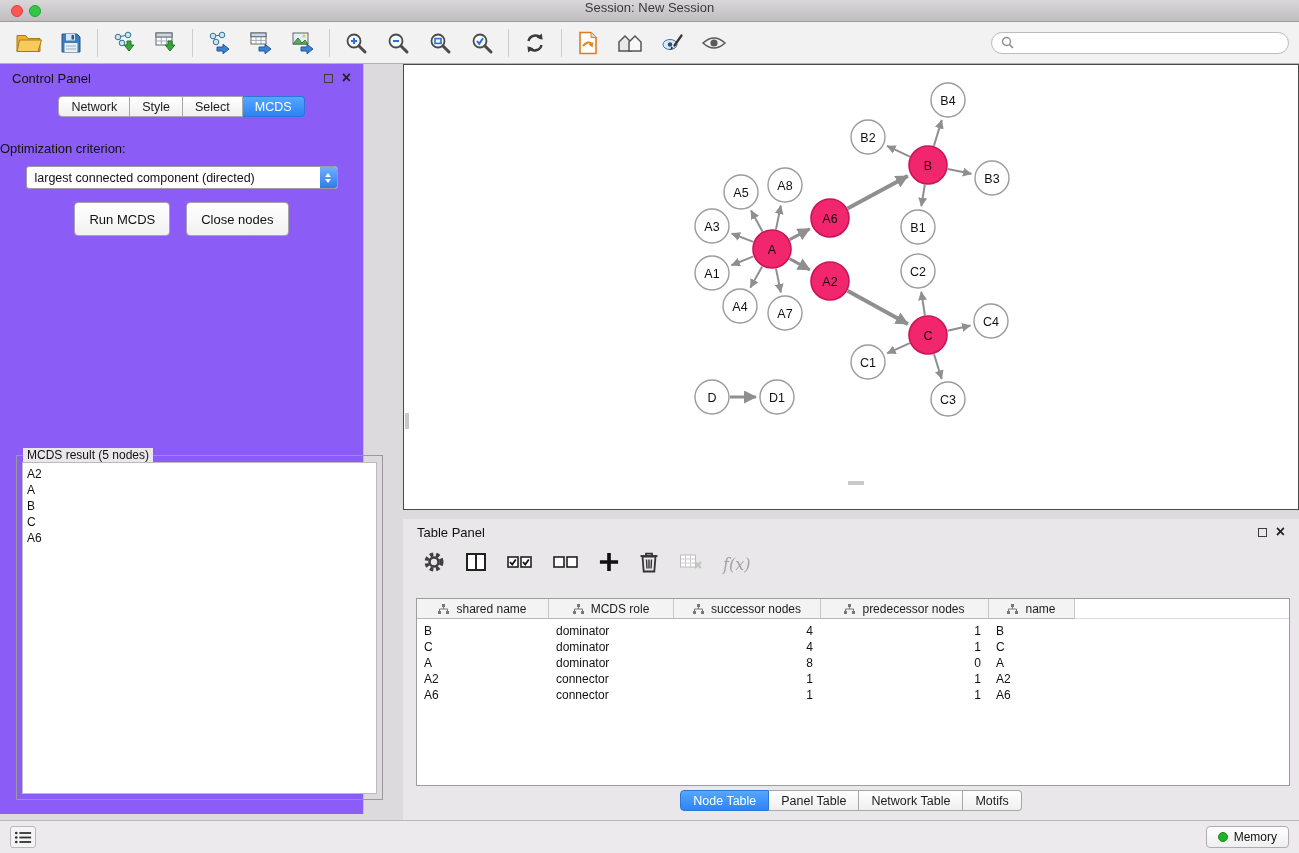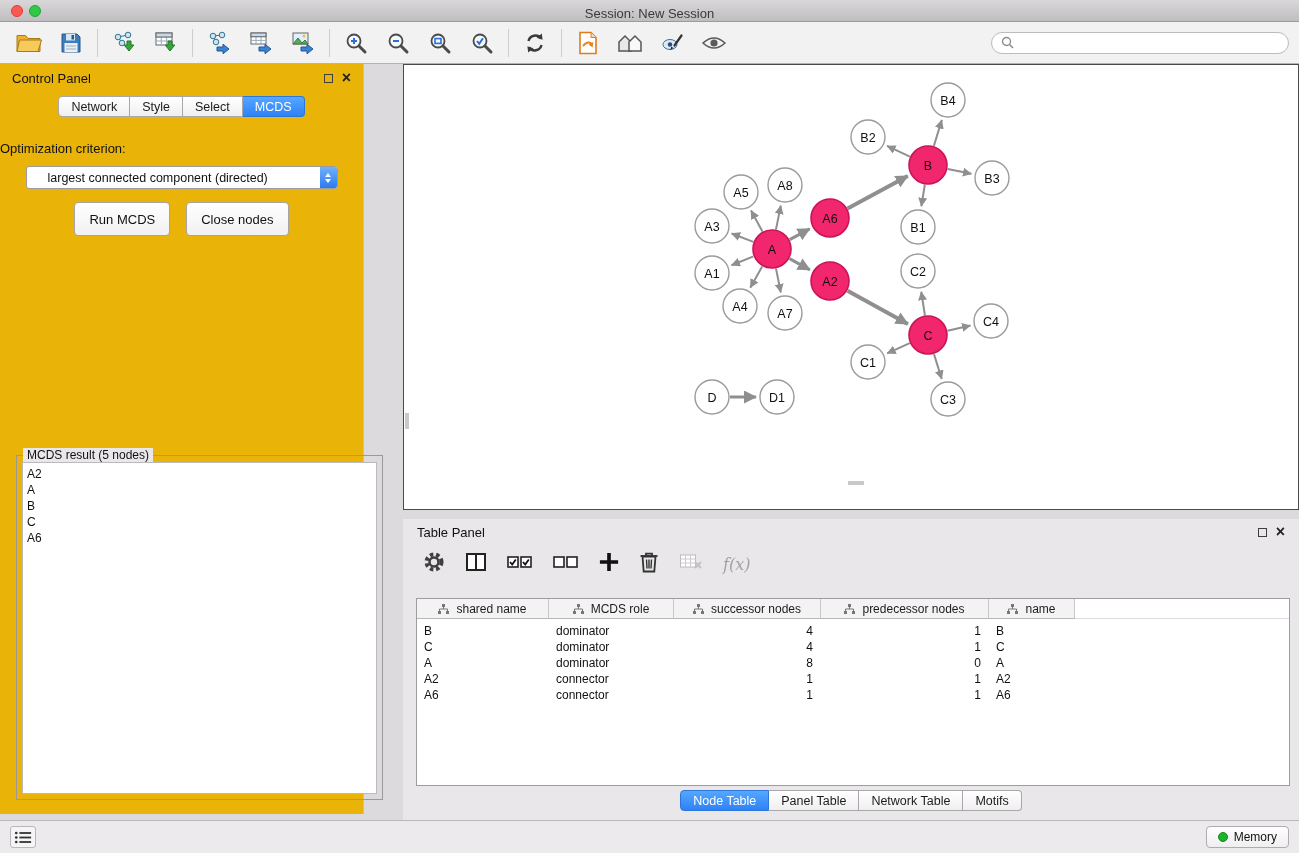--- a/index.html
+++ b/index.html
@@ -2,55 +2,55 @@
 <html><head>
 <meta charset="utf-8">
 <style>
   *{box-sizing:border-box;margin:0;padding:0}
   html,body{width:1299px;height:853px;overflow:hidden;background:#dcdadc;
     font-family:"Liberation Sans","DejaVu Sans",sans-serif;color:#111}
 
   
   .titlebar{position:absolute;left:0;top:0;right:0;height:22px;
     background:linear-gradient(#d9d7d9,#bfbdbf);border-bottom:1px solid #9d9b9d;
-    display:flex;align-items:flex-end;justify-content:center}
+    display:flex;align-items:flex-start;justify-content:center}
   .titlebar .title{font-size:13px;color:#3a3a3a}
   .tl{position:absolute;top:5px;width:12px;height:12px;border-radius:50%}
   .tl.red{background:#fc5753;border:1px solid #df3e38}
   .tl.yellow{background:#fdbc40;border:1px solid #de9b28}
   .tl.green{background:#33c748;border:1px solid #1da72f}
 
   
   .toolbar{position:absolute;top:22px;left:0;right:0;height:42px;background:#f3f2f3;
     border-bottom:1px solid #b5b3b5;display:flex;align-items:center;padding:0 10px 0 8px}
   .tbtn{width:42px;height:34px;display:flex;align-items:center;justify-content:center;border-radius:4px}
   .tsep{width:1px;height:28px;background:#cdcbcd;margin:0 5px}
   .search{margin-left:auto;width:298px;height:22px;border:1px solid #bdbbbd;border-radius:12px;
     background:#fff;display:flex;align-items:center;padding:0 9px;gap:5px}
   .search input{border:0;outline:0;flex:1;font-size:12px;background:transparent;
     font-family:"Liberation Sans",sans-serif}
 
   
-  .cpanel{position:absolute;left:0;top:64px;width:364px;bottom:39px;background:#eab308;
+  .cpanel{position:absolute;left:0;top:64px;width:364px;bottom:39px;background:#8b5cf6;
     border-right:1px solid #c3c1c3}
   .phead{height:28px;display:flex;align-items:center;padding:0 12px;font-size:13px}
   .winbtns{margin-left:auto;display:flex;gap:9px;align-items:center}
   .sqbtn{width:9px;height:9px;border:1.5px solid #3e3e3e}
   .xbtn{font-size:16px;font-weight:bold;color:#222;line-height:12px}
   .seg{display:flex;justify-content:center}
   .seg .ctab{font-size:12.5px;height:21px;display:flex;align-items:center;padding:0 12px;
     background:linear-gradient(#ffffff,#f0eff0);border:1px solid #a9a7a9;border-left-width:0;color:#1c1c1c}
   .seg .ctab:first-child{border-left-width:1px;border-radius:4px 0 0 4px}
   .seg .ctab:last-child{border-radius:0 4px 4px 0}
   .seg .ctab.active{background:linear-gradient(#55a7ff,#2e82f6);border-color:#2d76d9;color:#fff}
   .ctabs{margin-top:4px}
   .optlabel{text-align:left;font-size:13px;margin-top:24px}
   .dropdown{width:312px;height:23px;margin:10px auto 0;background:#fff;border:1px solid #9e9c9e;
     border-radius:3px;display:flex;align-items:center;overflow:hidden}
-  .dtext{font-size:12.5px;padding-left:21px;flex:1;white-space:nowrap}
+  .dtext{font-size:12.5px;padding-left:8px;flex:1;white-space:nowrap}
   .dcap{width:17px;height:100%;background:linear-gradient(#6fb0fc,#2d7bee);
     display:flex;flex-direction:column;align-items:center;justify-content:center;gap:2px}
   .dcap .up{width:0;height:0;border-left:3.5px solid transparent;border-right:3.5px solid transparent;border-bottom:4px solid #fff}
   .dcap .down{width:0;height:0;border-left:3.5px solid transparent;border-right:3.5px solid transparent;border-top:4px solid #fff}
   .btnrow{display:flex;justify-content:center;gap:16px;margin-top:13px}
   .pbtn{height:22px;padding:16px 14px;font-size:13px;background:linear-gradient(#ffffff,#f2f1f2);
     border:1px solid #a6a4a6;border-radius:4px;display:flex;align-items:center}
   .resultbox{position:absolute;left:16px;width:367px;top:391px;height:345px;border:1px solid #9a989a}
   .legend{position:absolute;top:-8px;left:6px;background:#e9e7e9;padding:0 4px;font-size:12px}
   .rlist{position:absolute;left:5px;right:5px;top:6px;bottom:5px;background:#fff;

